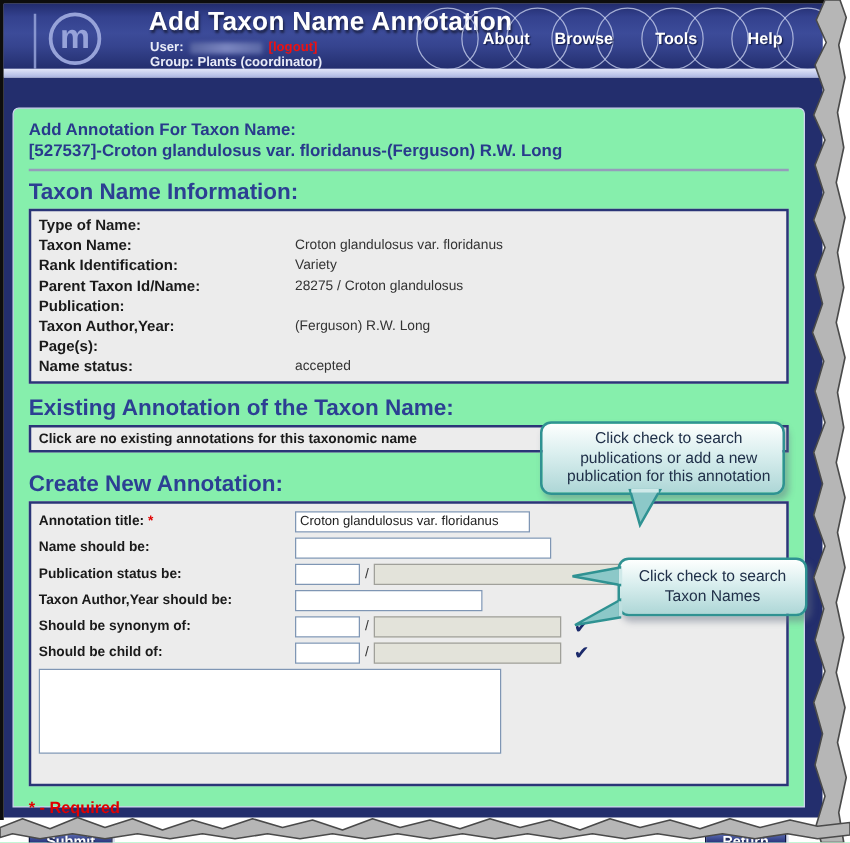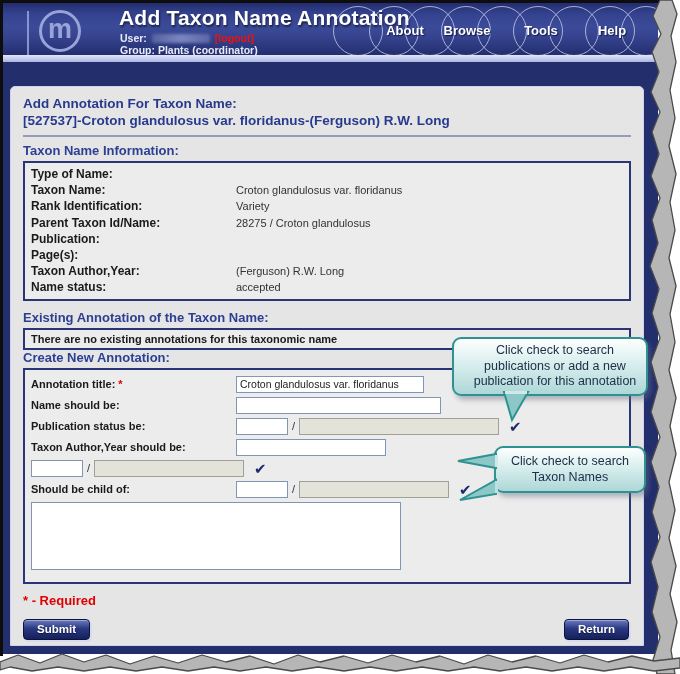--- a/index.html
+++ b/index.html
@@ -50,39 +50,39 @@
 
   .lavender-strip { position:absolute; left:3px; top:55px; width:655px; height:7px;
     background:linear-gradient(180deg,#e2e6f8 0%,#bcc5ea 70%,#a9b3e0 100%); z-index:6;}
 
   
   .main-bg { position:absolute; left:3px; top:62px; width:655px; height:592px; background:#232e6d; z-index:1;}
 
   
   .panel {
     position:absolute; left:10px; top:86px; width:634px; height:560px;
-    background:#e5e5e5; border:1px solid #cdd3ee; border-radius:5px 5px 0 0;
+    background:#86efac; border:1px solid #cdd3ee; border-radius:5px 5px 0 0;
     padding:8px 12px 0 12px; z-index:2;
   }
   .page-heading { color:#283a8c; font-size:13.5px; font-weight:bold; line-height:17px;}
   .rule { height:2px; background:#959cba; margin:6px 0 5px 0;}
-  .section-title { color:#2c3f93; font-size:13px; font-weight:bold; margin-top:6px; }
+  .section-title { color:#2c3f93; font-size:18px; font-weight:bold; margin-top:6px; }
 
   .gray-box {
     border:2px solid #2a3577; background:#ececec; margin-top:3px;
     padding:3px 6px;
   }
   .info-row { display:flex; height:16.2px; align-items:center; }
   .info-label { width:205px; font-size:12px; font-weight:bold; color:#1a1a1a; }
   .info-value { font-size:11px; color:#333333; }
 
   .existing-box { border:2px solid #2a3577; background:#ececec; margin-top:3px; padding:3px 6px; }
   .existing-msg { font-size:11px; font-weight:bold; color:#1a1a1a; }
 
-  .form-box { border:2px solid #2a3577; background:#ececec; margin-top:3px; padding:4px 6px 12px 6px; }
+  .form-box { border:2px solid #2a3577; background:#ececec; margin-top:3px; padding:4px 6px 24px 6px; }
   .form-row { display:flex; align-items:center; height:21px; }
   .form-row.tall { height:auto; align-items:flex-start; padding-top:2px; }
   .f-label { width:205px; font-size:11px; font-weight:bold; color:#1a1a1a; flex:0 0 205px;}
   .req { color:#e00000; font-weight:bold; margin-left:3px; }
   input[type=text] {
     height:17px; border:1px solid #7f96b4; background:#ffffff;
     font-family:"Liberation Sans","DejaVu Sans",sans-serif; font-size:10.5px; padding:0 3px; color:#222;
   }
   input.dis { background:#e3e3da; border:1px solid #a0a09a; }
   .slash { margin:0 4px; font-size:11px; color:#333; }
@@ -108,21 +108,21 @@
   }
 
   
   .tooltip {
     position:absolute; z-index:30;
     border:2px solid #2f9292; border-radius:9px;
     background:linear-gradient(180deg,#fdfffe 0%,#d9eeee 45%,#aed7d7 100%);
     color:#203049; font-size:12.5px; text-align:center; line-height:15.6px;
     padding:4px 6px; box-shadow:3px 4px 5px rgba(100,110,130,.45);
   }
-  .tooltip-1 { left:452px; top:337px; width:196px;padding-left:16px; }
+  .tooltip-1 { left:432px; top:337px; width:196px;padding-left:16px; }
   .tooltip-2 { left:494px; top:446px; width:152px; padding-top:6px; padding-bottom:6px;}
   .tail { position:absolute; z-index:31; }
 
   
   .torn-right { position:absolute; left:644px; top:0; z-index:40; }
   .torn-bottom { position:absolute; left:0; top:648px; z-index:40; }
 </style>
 </head>
 <body>
 
@@ -186,39 +186,39 @@
     </div>
     <div class="info-row">
       <span class="info-label">Parent Taxon Id/Name:</span>
       <span class="info-value">28275 / Croton glandulosus</span>
     </div>
     <div class="info-row">
       <span class="info-label">Publication:</span>
       <span class="info-value"></span>
     </div>
     <div class="info-row">
+      <span class="info-label">Taxon Author,Year:</span>
+      <span class="info-value">(Ferguson) R.W. Long</span>
+    </div>
+    <div class="info-row">
       <span class="info-label">Page(s):</span>
       <span class="info-value"></span>
     </div>
     <div class="info-row">
-      <span class="info-label">Taxon Author,Year:</span>
-      <span class="info-value">(Ferguson) R.W. Long</span>
-    </div>
-    <div class="info-row">
       <span class="info-label">Name status:</span>
       <span class="info-value">accepted</span>
     </div>
   </div>
 
   <div class="section-title" style="margin-top:9px;">Existing Annotation of the Taxon Name:</div>
   <div class="existing-box">
-    <div class="existing-msg">There are no existing annotations for this taxonomic name</div>
-  </div>
-
-  <div class="section-title" style="margin-top:0;">Create New Annotation:</div>
+    <div class="existing-msg">Click are no existing annotations for this taxonomic name</div>
+  </div>
+
+  <div class="section-title" style="margin-top:15px;">Create New Annotation:</div>
   <div class="form-box">
 
     <div class="form-row">
       <span class="f-label">
         <span>Annotation title:</span><span class="req">*</span>
       </span>
       <input type="text" class="w-title" value="Croton glandulosus var. floridanus" style="">
     </div>
 
     <div class="form-row">
@@ -233,20 +233,21 @@
       <input type="text" class="w-pub dis" disabled="" value="" style="">
       <span class="check">✔</span>
     </div>
 
     <div class="form-row">
       <span class="f-label">Taxon Author,Year should be:</span>
       <input type="text" class="w-auth" value="" style="">
     </div>
 
     <div class="form-row">
+      <span class="f-label">Should be synonym of:</span>
       <input type="text" class="w-id" value="" style="">
       <span class="slash">/</span>
       <input type="text" class="w-syn dis" disabled="" value="" style="">
       <span class="check">✔</span>
     </div>
 
 
     <div class="form-row">
       <span class="f-label">Should be child of:</span>
       <input type="text" class="w-id" value="" style="">

